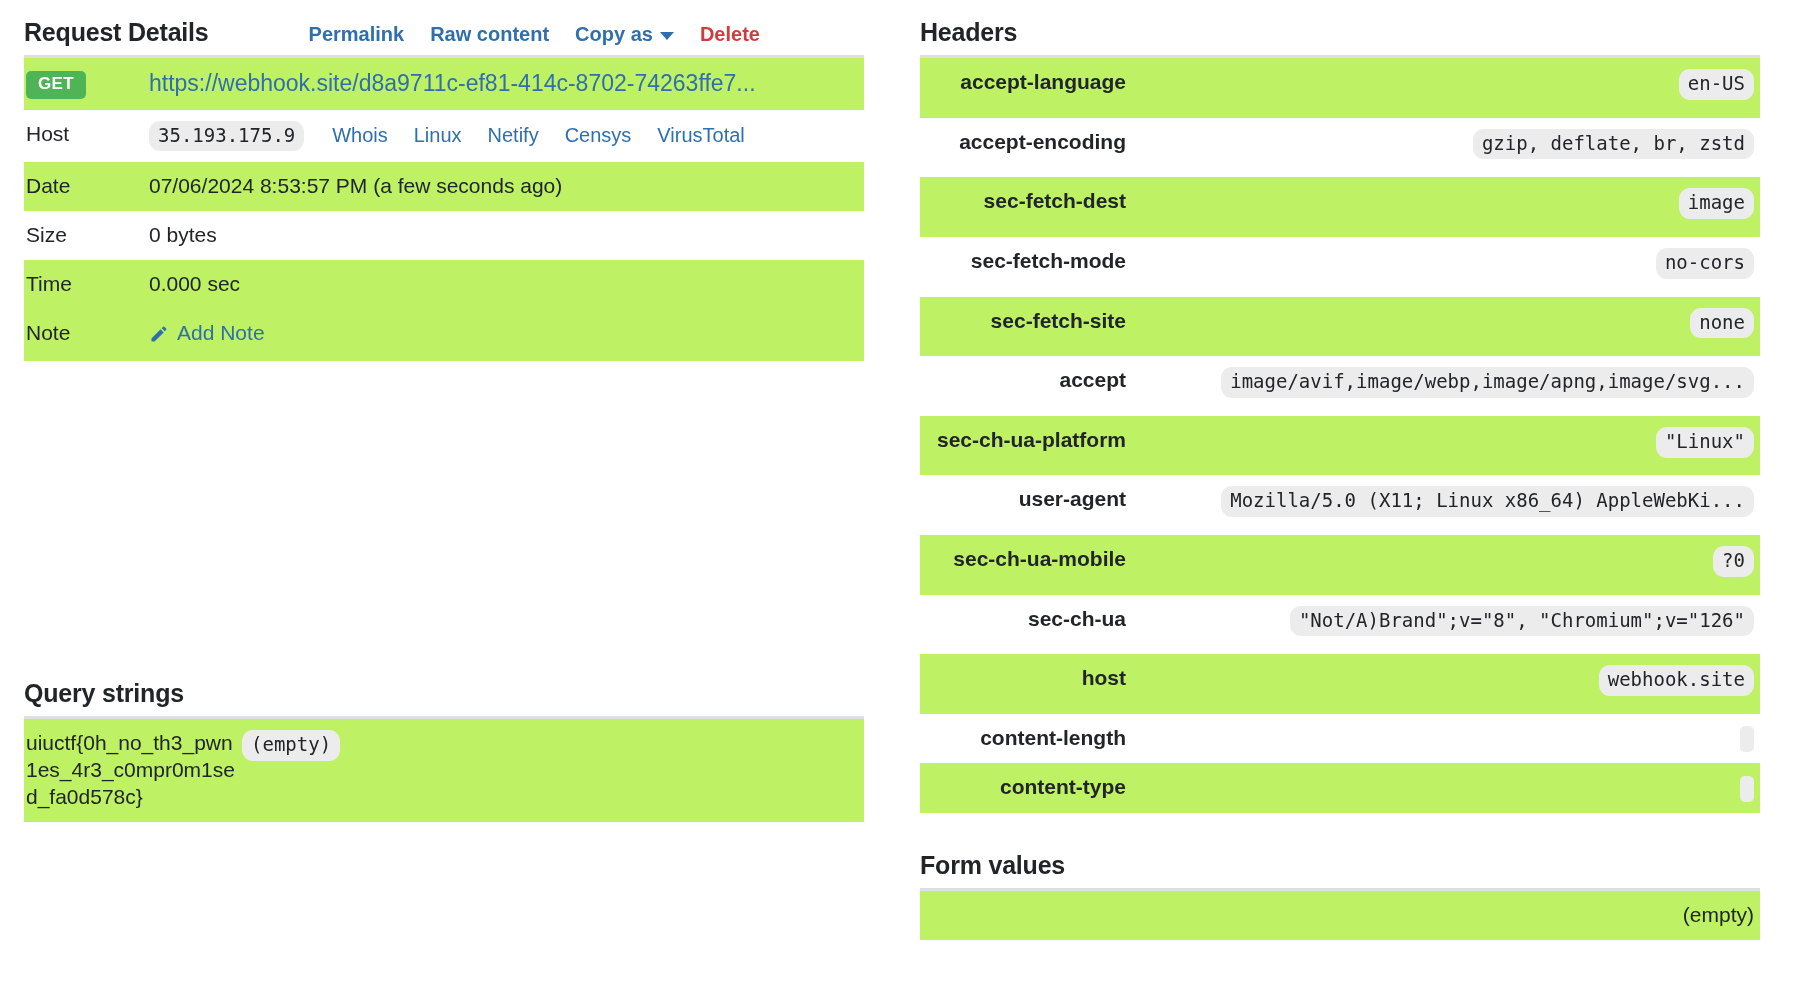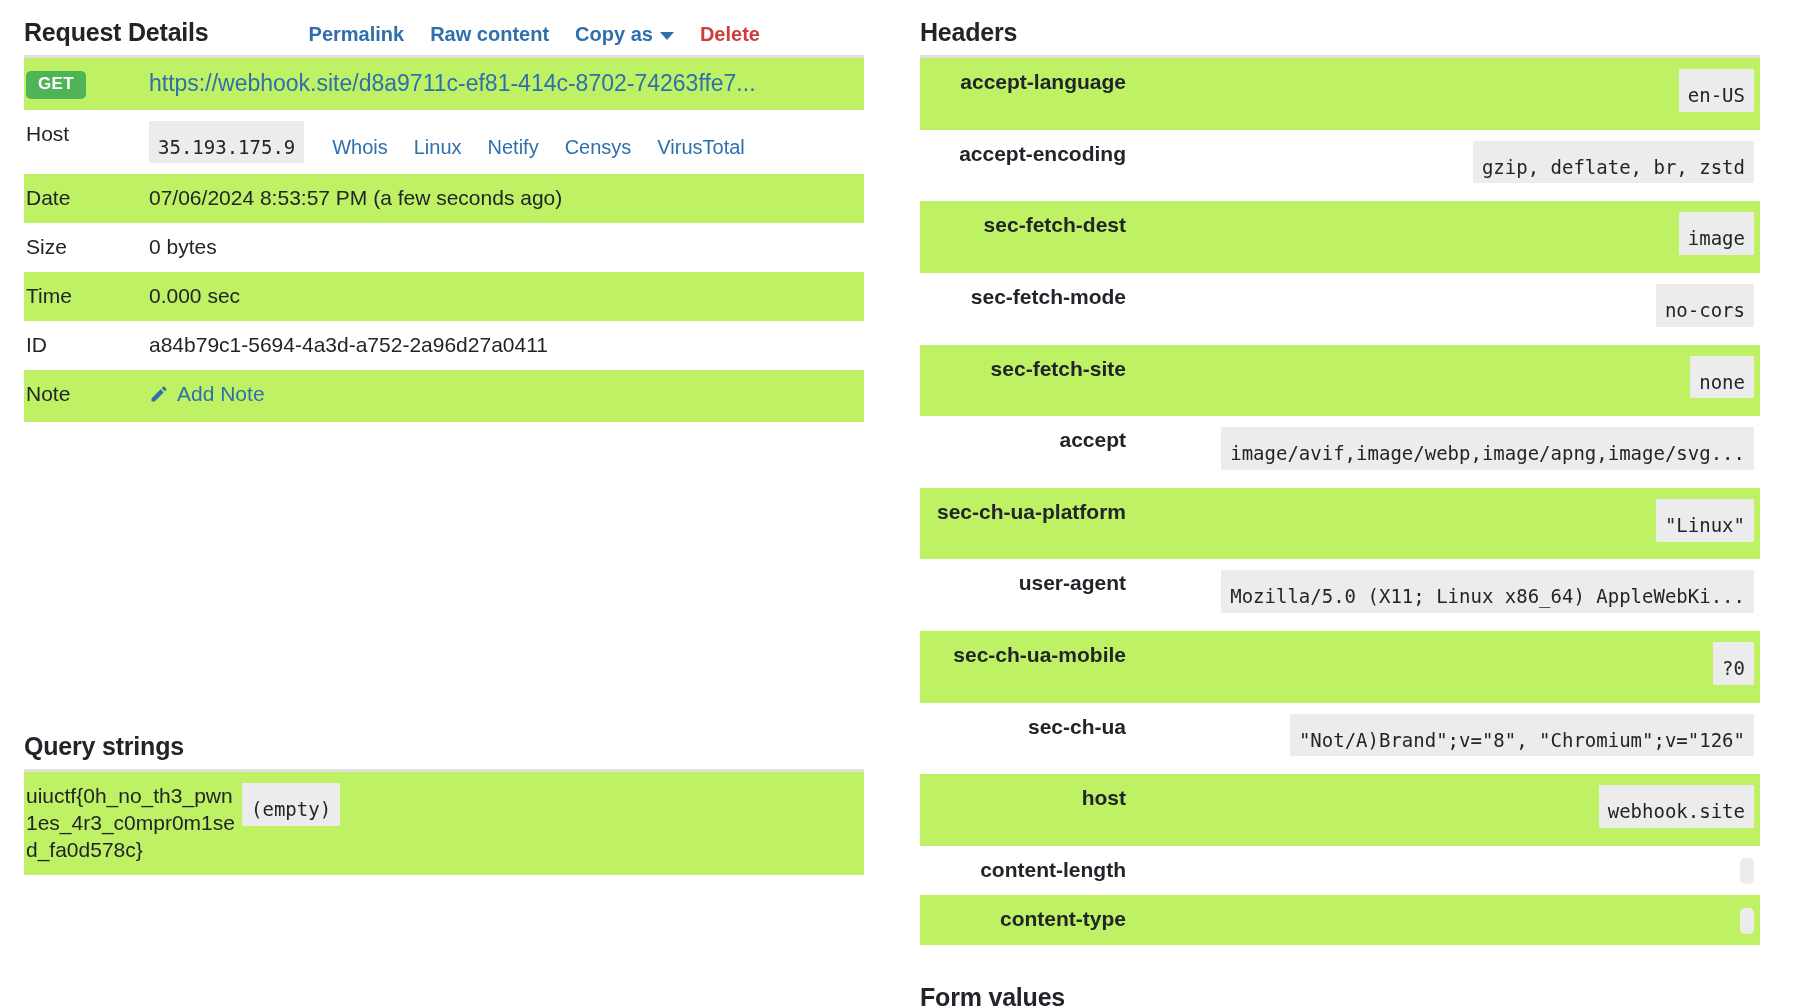--- a/index.html
+++ b/index.html
@@ -73,21 +73,21 @@
     color: #2f6fad; font-size: 23px; text-decoration: none;
     display: inline-block; max-width: 700px;
     overflow: hidden; text-overflow: ellipsis; white-space: nowrap;
     vertical-align: bottom; cursor: pointer;
   }
   .code-chip {
     display: inline-block;
     font-family: "DejaVu Sans Mono", monospace;
     font-size: 19px;
     background: #ececec; color: #212529;
-    border-radius: 1px; padding: 15px 9px 4px 9px;
+    border-radius: 11px; padding: 3px 9px 4px 9px;
     line-height: 1.25;
     white-space: nowrap;
   }
   .chip-empty {
     display: inline-block; width: 14px; height: 26px;
     background: #ececec; border-radius: 5px; vertical-align: middle;
   }
   .ip-links { display: inline-flex; gap: 26px; margin-left: 22px; vertical-align: middle; }
   .ip-link { color: #2f6fad; font-size: 20px; text-decoration: none; cursor: pointer; }
   .note-link {
@@ -102,21 +102,21 @@
     color: #212529; word-break: break-word; font-weight: bold;
   }
   .headers .v { padding-left: 0; }
   .headers .code-chip { max-width: 620px; overflow: hidden; text-overflow: ellipsis; }
 
   
   .qs .k { width: 218px; padding-left: 2px; word-break: break-all; }
   .qs .v { padding-left: 0; }
   .plain-empty { font-size: 21px; color: #212529; }
 
-  .bottom-block { margin-top: 10px; }
+  .bottom-block { margin-top: 18px; }
   .spacer-left { height: 300px; }
 </style>
 </head>
 <body>
 
 <div class="page">
   <div class="columns">
 
     <div class="col-left">
 
@@ -164,24 +164,20 @@
         <tr class="even">
           <td class="k">Size</td>
           <td class="v">0 bytes</td>
         </tr>
 
         <tr class="odd">
           <td class="k">Time</td>
           <td class="v">0.000 sec</td>
         </tr>
 
-        <tr class="even">
-          <td class="k">ID</td>
-          <td class="v">a84b79c1-5694-4a3d-a752-2a96d27a0411</td>
-        </tr>
 
         <tr class="odd">
           <td class="k">Note</td>
           <td class="v">
             <a class="note-link">
               <span class="pencil">
                 <svg width="20" height="20" viewBox="0 0 24 24">
                   <path d="M3 17.3V21h3.7L17.6 10.1l-3.7-3.7L3 17.3zM20.7 7c.4-.4.4-1 0-1.4l-2.3-2.3c-.4-.4-1-.4-1.4 0l-1.8 1.8 3.7 3.7L20.7 7z" fill="#2f6fad"></path>
                 </svg>
               </span>

